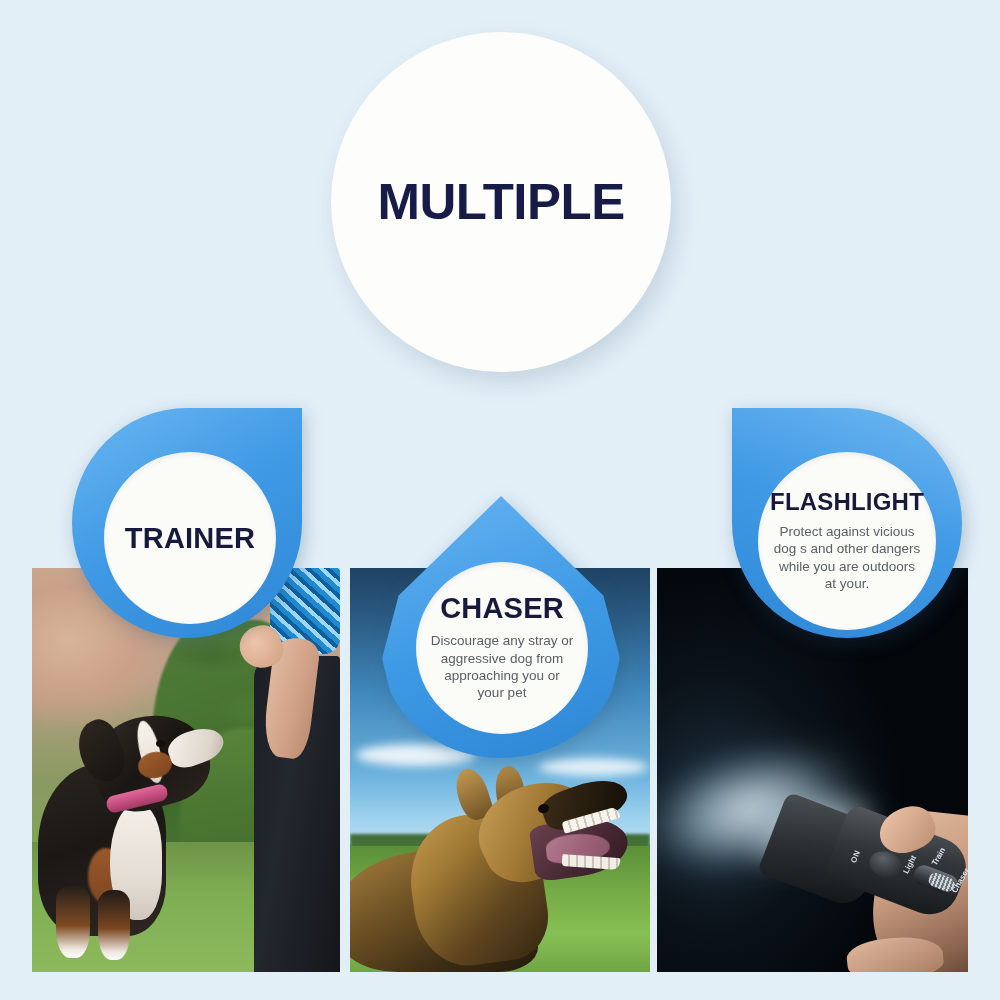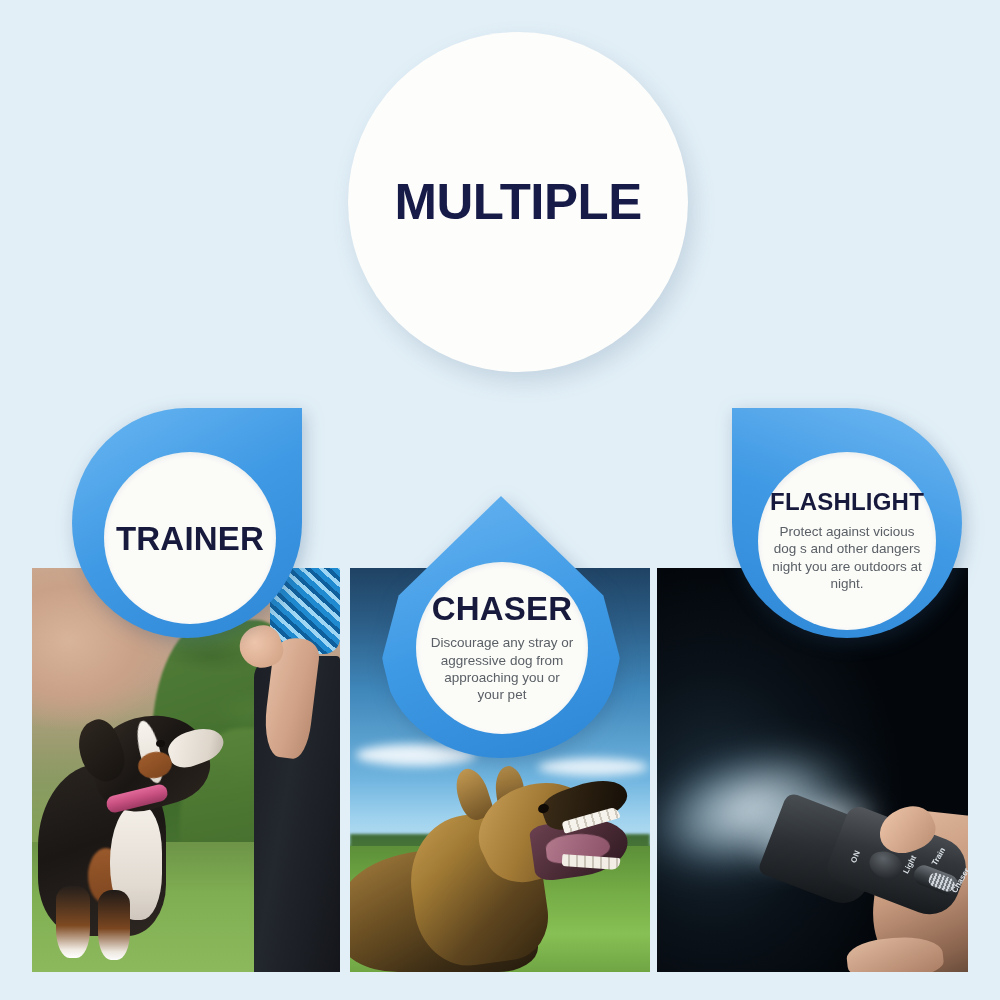--- a/index.html
+++ b/index.html
@@ -20,21 +20,21 @@
     position: absolute;
     left: 0; top: 0;
     width: 1000px;
     height: 1000px;
     background: #e2eff7;
   }
 
   
   .hero-circle {
     position: absolute;
-    left: 348px;
+    left: 331px;
     top: 32px;
     width: 340px;
     height: 340px;
     border-radius: 50%;
     background: #fdfdfb;
     box-shadow: 6px 10px 22px rgba(80,110,140,0.20);
     display: flex;
     flex-direction: row;
     align-items: center;
     justify-content: center;
@@ -524,21 +524,21 @@
     align-items: center;
     justify-content: center;
     text-align: center;
     padding: 0 14px;
   }
   .badge-trainer .badge-inner   { left: 32px; top: 44px; width: 172px; height: 172px; }
   .badge-chaser .badge-inner    { left: 34px; top: 66px; width: 172px; height: 172px; }
   .badge-flashlight .badge-inner{ left: 26px; top: 44px; width: 178px; height: 178px; }
 
   .badge-title {
-    font-size: 33px;
+    font-size: 29px;
     font-weight: 800;
     color: #171a3c;
     letter-spacing: .2px;
     line-height: 1;
     white-space: nowrap;
   }
   .badge-flashlight .badge-title { font-size: 24px; }
 
   .badge-desc {
     margin-top: 9px;
@@ -634,17 +634,17 @@
     <div class="badge-inner">
       <div class="badge-title">CHASER</div>
       <div class="badge-desc">Discourage any stray or aggressive dog from approaching you or your pet</div>
     </div>
   </div>
 
   <div class="badge badge-flashlight">
     <div class="badge-drop"></div>
     <div class="badge-inner">
       <div class="badge-title">FLASHLIGHT</div>
-      <div class="badge-desc">Protect against vicious dog s and other dangers night you are outdoors at night.</div>
+      <div class="badge-desc">Protect against vicious dog s and other dangers while you are outdoors at your.</div>
     </div>
   </div>
 
 </div>
 
 </body></html>

